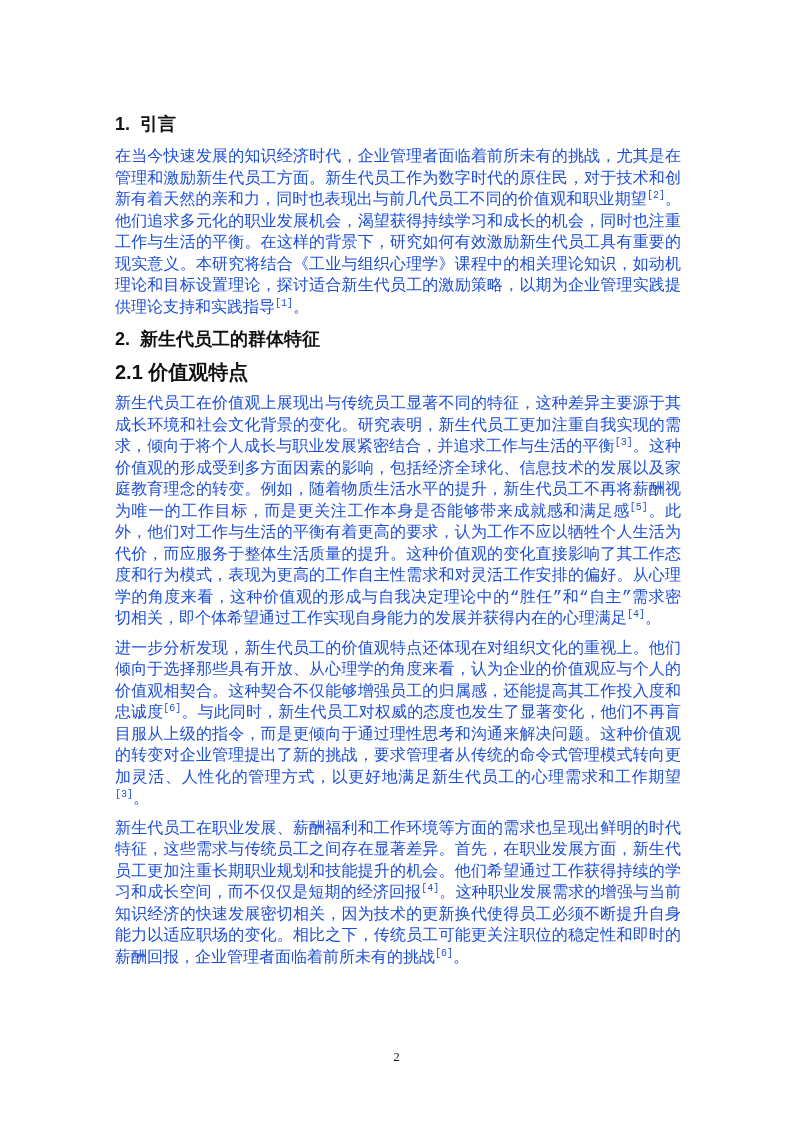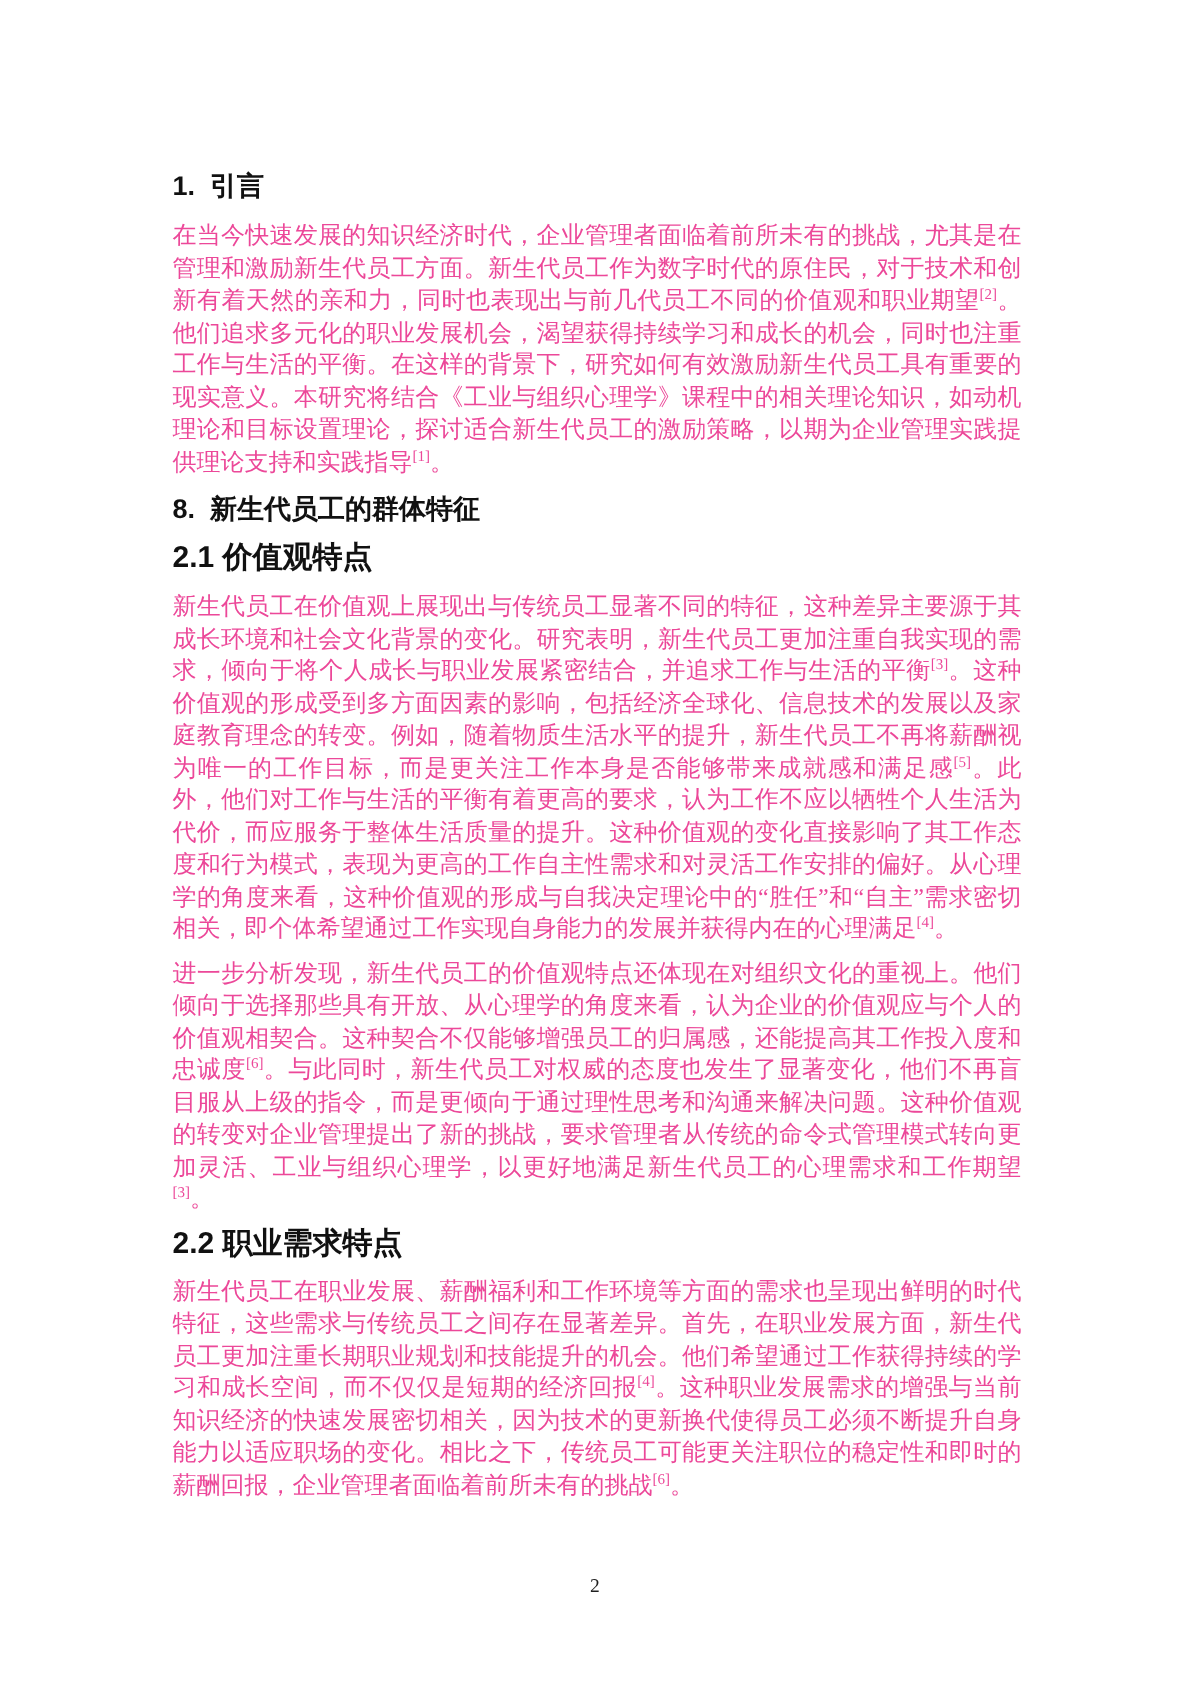--- a/index.html
+++ b/index.html
@@ -40,25 +40,25 @@
     font-family: "Liberation Sans", "DejaVu Sans", sans-serif;
     font-size: 20px;
     line-height: 20px;
     font-weight: bold;
     color: #111111;
     text-align: left;
     white-space: pre-wrap;
     margin: 8px 0 12px 0;
   }
   .para {
-    font-family: Liberation Serif, serif;
+    font-family: Liberation Mono, monospace;
     font-size: 16px;
     line-height: 21.5px;
     margin: 0 0 8px 0;
-    color: #ec4899;
+    color: #1d4ed8;
   }
   .para sup {
     font-size: 10px;
     line-height: 0;
     vertical-align: 6px;
   }
   .page-number {
     position: absolute;
     left: 0;
     right: 0;
@@ -69,21 +69,20 @@
     color: #1f1f1f;
   }
 </style>
 </head>
 <body>
 
 <div class="page">
   <div class="content">
       <h2 class="heading1">1.  引言</h2>
       <p class="para"><span>在当今快速发展的知识经济时代，企业管理者面临着前所未有的挑战，尤其是在管理和激励新生代员工方面。新生代员工作为数字时代的原住民，对于技术和创新有着天然的亲和力，同时也表现出与前几代员工不同的价值观和职业期望</span><sup>[2]</sup><span>。他们追求多元化的职业发展机会，渴望获得持续学习和成长的机会，同时也注重工作与生活的平衡。在这样的背景下，研究如何有效激励新生代员工具有重要的现实意义。本研究将结合《工业与组织心理学》课程中的相关理论知识，如动机理论和目标设置理论，探讨适合新生代员工的激励策略，以期为企业管理实践提供理论支持和实践指导</span><sup>[1]</sup><span>。</span></p>
-      <h2 class="heading1">8.  新生代员工的群体特征</h2>
+      <h2 class="heading1">2.  新生代员工的群体特征</h2>
       <h3 class="heading2">2.1 价值观特点</h3>
       <p class="para"><span>新生代员工在价值观上展现出与传统员工显著不同的特征，这种差异主要源于其成长环境和社会文化背景的变化。研究表明，新生代员工更加注重自我实现的需求，倾向于将个人成长与职业发展紧密结合，并追求工作与生活的平衡</span><sup>[3]</sup><span>。这种价值观的形成受到多方面因素的影响，包括经济全球化、信息技术的发展以及家庭教育理念的转变。例如，随着物质生活水平的提升，新生代员工不再将薪酬视为唯一的工作目标，而是更关注工作本身是否能够带来成就感和满足感</span><sup>[5]</sup><span>。此外，他们对工作与生活的平衡有着更高的要求，认为工作不应以牺牲个人生活为代价，而应服务于整体生活质量的提升。这种价值观的变化直接影响了其工作态度和行为模式，表现为更高的工作自主性需求和对灵活工作安排的偏好。从心理学的角度来看，这种价值观的形成与自我决定理论中的“胜任”和“自主”需求密切相关，即个体希望通过工作实现自身能力的发展并获得内在的心理满足</span><sup>[4]</sup><span>。</span></p>
-      <p class="para"><span>进一步分析发现，新生代员工的价值观特点还体现在对组织文化的重视上。他们倾向于选择那些具有开放、从心理学的角度来看，认为企业的价值观应与个人的价值观相契合。这种契合不仅能够增强员工的归属感，还能提高其工作投入度和忠诚度</span><sup>[6]</sup><span>。与此同时，新生代员工对权威的态度也发生了显著变化，他们不再盲目服从上级的指令，而是更倾向于通过理性思考和沟通来解决问题。这种价值观的转变对企业管理提出了新的挑战，要求管理者从传统的命令式管理模式转向更加灵活、工业与组织心理学，以更好地满足新生代员工的心理需求和工作期望</span><sup>[3]</sup><span>。</span></p>
-      <h3 class="heading2">2.2 职业需求特点</h3>
+      <p class="para"><span>进一步分析发现，新生代员工的价值观特点还体现在对组织文化的重视上。他们倾向于选择那些具有开放、从心理学的角度来看，认为企业的价值观应与个人的价值观相契合。这种契合不仅能够增强员工的归属感，还能提高其工作投入度和忠诚度</span><sup>[6]</sup><span>。与此同时，新生代员工对权威的态度也发生了显著变化，他们不再盲目服从上级的指令，而是更倾向于通过理性思考和沟通来解决问题。这种价值观的转变对企业管理提出了新的挑战，要求管理者从传统的命令式管理模式转向更加灵活、人性化的管理方式，以更好地满足新生代员工的心理需求和工作期望</span><sup>[3]</sup><span>。</span></p>
       <p class="para"><span>新生代员工在职业发展、薪酬福利和工作环境等方面的需求也呈现出鲜明的时代特征，这些需求与传统员工之间存在显著差异。首先，在职业发展方面，新生代员工更加注重长期职业规划和技能提升的机会。他们希望通过工作获得持续的学习和成长空间，而不仅仅是短期的经济回报</span><sup>[4]</sup><span>。这种职业发展需求的增强与当前知识经济的快速发展密切相关，因为技术的更新换代使得员工必须不断提升自身能力以适应职场的变化。相比之下，传统员工可能更关注职位的稳定性和即时的薪酬回报，企业管理者面临着前所未有的挑战</span><sup>[6]</sup><span>。</span></p>
     </div>
   <div class="page-number">2</div>
 </div>
 
 </body></html>

